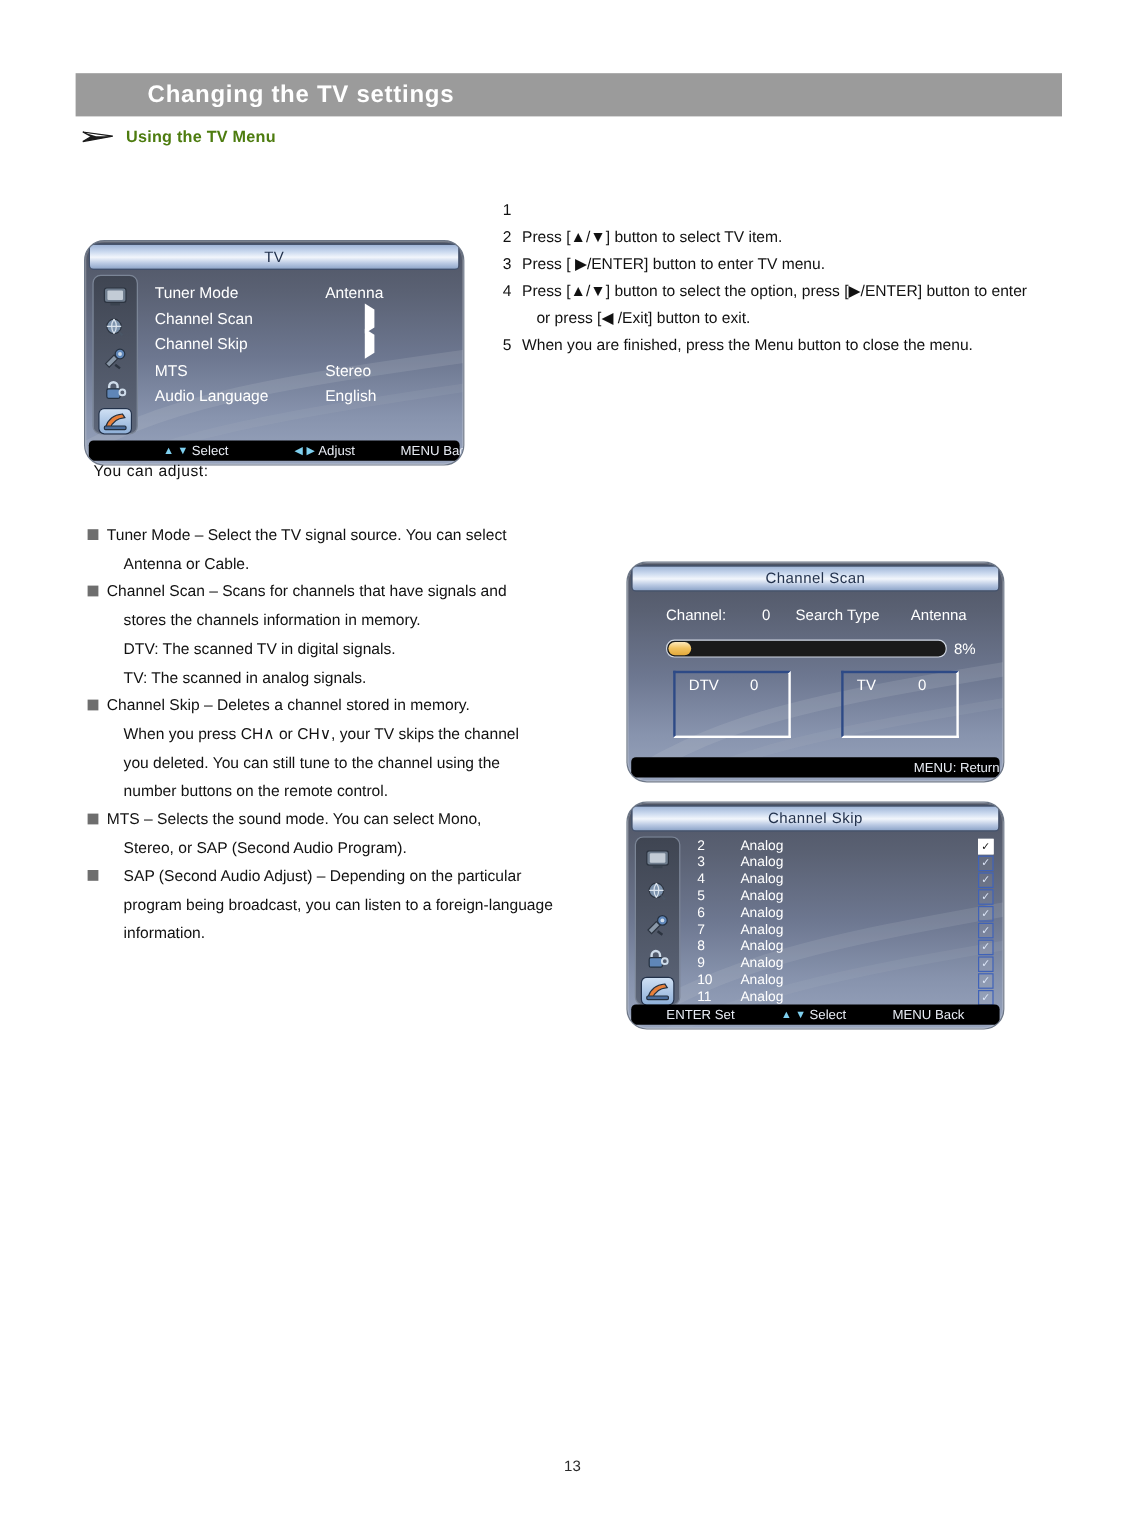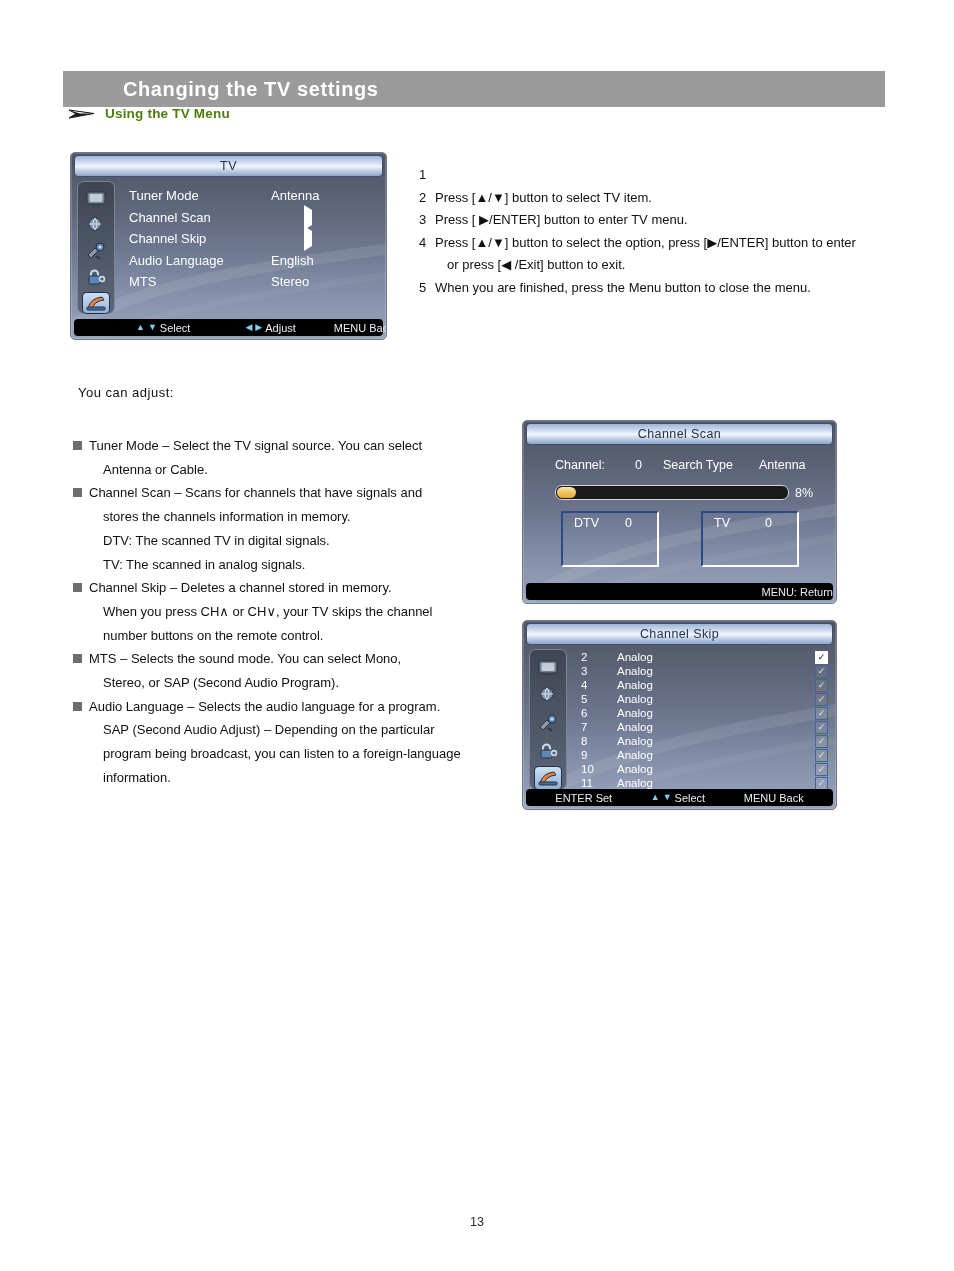--- a/index.html
+++ b/index.html
@@ -8,46 +8,47 @@
     background:#ffffff;
     font-family:"Liberation Sans","DejaVu Sans",sans-serif;
     color:#1a1a1a;
     position:relative;
     overflow:hidden;
   }
   .page{position:relative;width:954px;height:1271px;}
 
   
   .header-band{
-    position:absolute;left:63px;top:71px;width:822px;height:36px;
+    position:absolute;left:63px;top:61px;width:822px;height:36px;
     background:#9b9b9b;
   }
   .header-title{
     position:absolute;left:60px;top:7px;
     font-size:20px;font-weight:bold;color:#ffffff;
     letter-spacing:.6px;
   }
 
   
   .section-head{
     position:absolute;left:68px;top:106px;
     display:flex;align-items:center;gap:9px;
   }
   .dart-icon{display:block;}
   .section-head-label{font-size:13.5px;font-weight:bold;color:#4d7c0f;letter-spacing:.2px;}
 
   
   .osd{
     position:absolute;
     border:1px solid #6d7787;
-    border-radius:5px;
+    border-radius:17px;
     background:linear-gradient(180deg,#4e5464 0%,#565d6e 18%,#6a7governance 40%);
     background:linear-gradient(180deg,#4e5464 0%,#5a6173 22%,#6d7790 52%,#8793ad 78%,#98a4bd 100%);
     overflow:hidden;
     box-shadow:0 0 0 1px rgba(255,255,255,.18) inset;
+    margin-top:48px;
   }
   .osd-titlebar{
     position:relative;height:20px;margin:2px 3px 0 3px;
     border:1px solid #41506b;border-radius:4px;
     background:linear-gradient(180deg,#9fb4d6 0%,#c9d8ee 28%,#f2f6fc 52%,#bccbe4 76%,#8ea5c9 100%);
     display:flex;align-items:center;justify-content:center;
   }
   .osd-title{
     font-size:12.5px;color:#23324d;letter-spacing:.4px;line-height:1;
   }
@@ -239,26 +240,26 @@
         </div>
         <div class="tv-row">
           <span class="lbl">Channel  Scan</span>
           <span class="val arrow"><span class="tri-right"></span></span>
         </div>
         <div class="tv-row">
           <span class="lbl">Channel  Skip</span>
           <span class="val arrow"><span class="tri-right"></span></span>
         </div>
         <div class="tv-row">
+          <span class="lbl">MTS</span>
+          <span class="val">Stereo</span>
+        </div>
+        <div class="tv-row">
           <span class="lbl">Audio  Language</span>
           <span class="val">English</span>
-        </div>
-        <div class="tv-row">
-          <span class="lbl">MTS</span>
-          <span class="val">Stereo</span>
         </div>
       </div>
     </div>
 
     <div class="osd-footer">
       <span class="fcell" style="margin-left:62px">
         <span class="arrowglyph">▲</span>
           <span class="arrowglyph">▼</span>
         <span>Select</span>
       </span>
@@ -317,36 +318,36 @@
         <span class="ln">DTV: The scanned TV                     in digital signals.</span>
         <span class="ln">TV: The scanned                in analog signals.</span>
       </span>
     </div>
 
     <div class="bul">
       <span class="sq"></span>
       <span class="btxt">
         <span class="ln ln0">Channel Skip – Deletes a channel stored in memory.</span>
         <span class="ln">When you press CH∧ or CH∨,  your TV skips the  channel</span>
+        <span class="ln">you deleted.  You can still tune to the channel using the</span>
         <span class="ln">number buttons on the remote control.</span>
       </span>
     </div>
 
     <div class="bul">
       <span class="sq"></span>
       <span class="btxt">
         <span class="ln ln0">MTS – Selects the sound mode.  You can select Mono,</span>
         <span class="ln">Stereo,  or SAP (Second Audio Program).</span>
       </span>
     </div>
 
     <div class="bul">
       <span class="sq"></span>
       <span class="btxt">
-        <span class="ln ln0">Audio Language – Selects the audio language for a program.</span>
         <span class="ln">SAP (Second Audio Adjust) – Depending on the particular</span>
         <span class="ln">program being broadcast, you can listen to a foreign-language</span>
         <span class="ln">information.</span>
       </span>
     </div>
 
   </div>
 
   <div class="osd" id="chan-scan">
     <div class="osd-titlebar">

